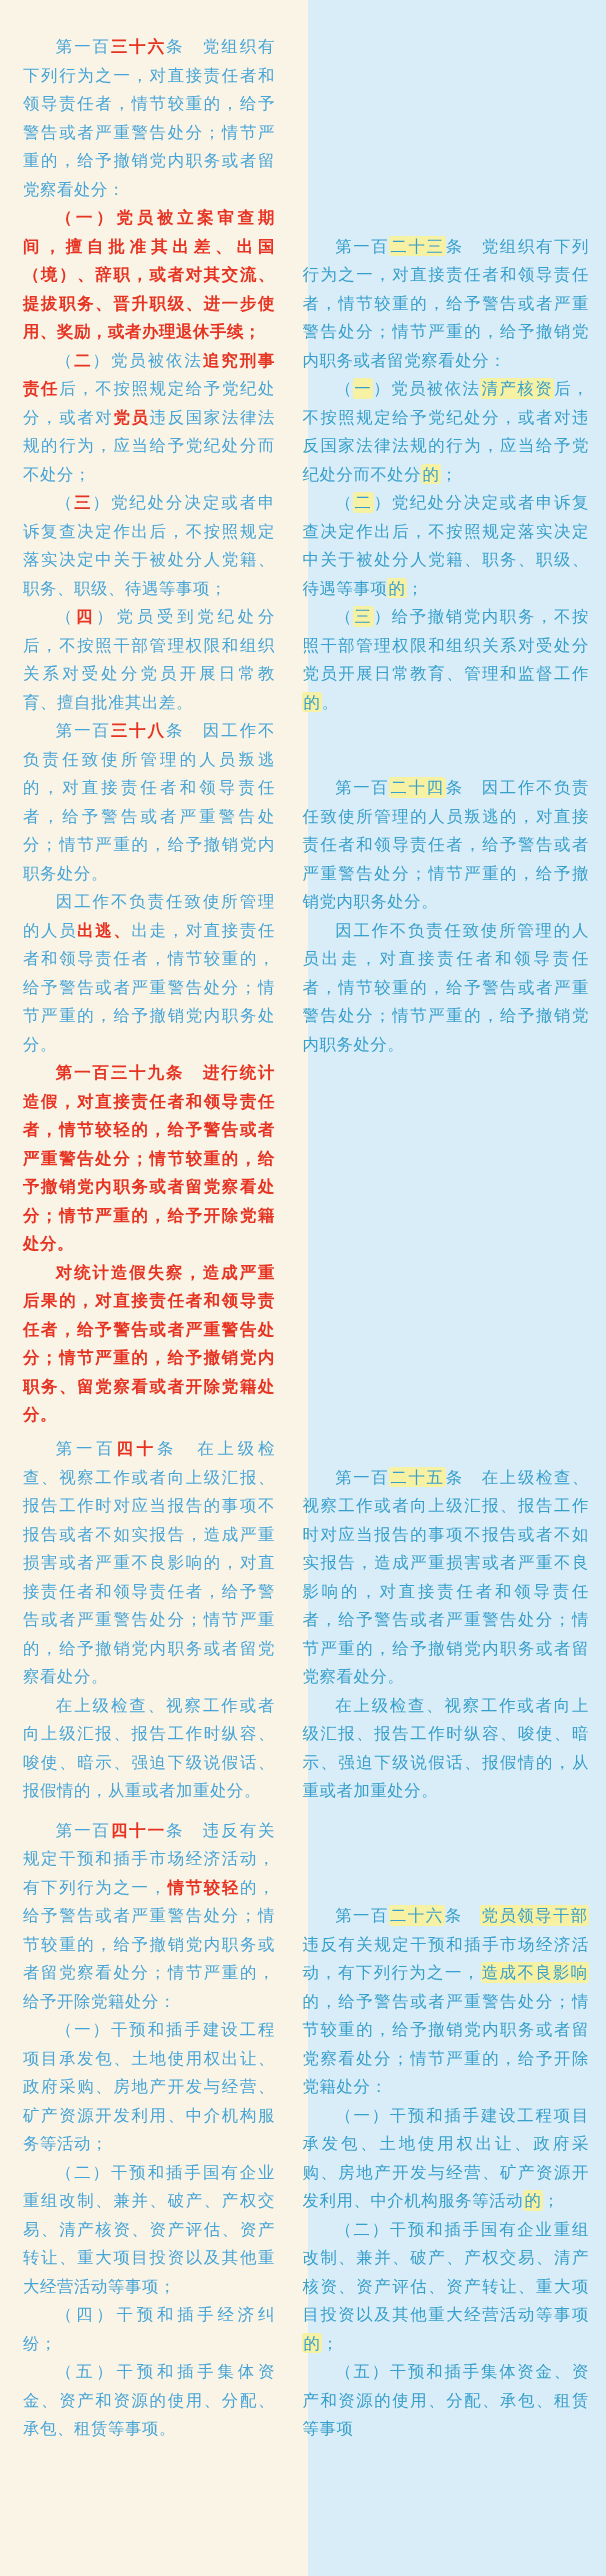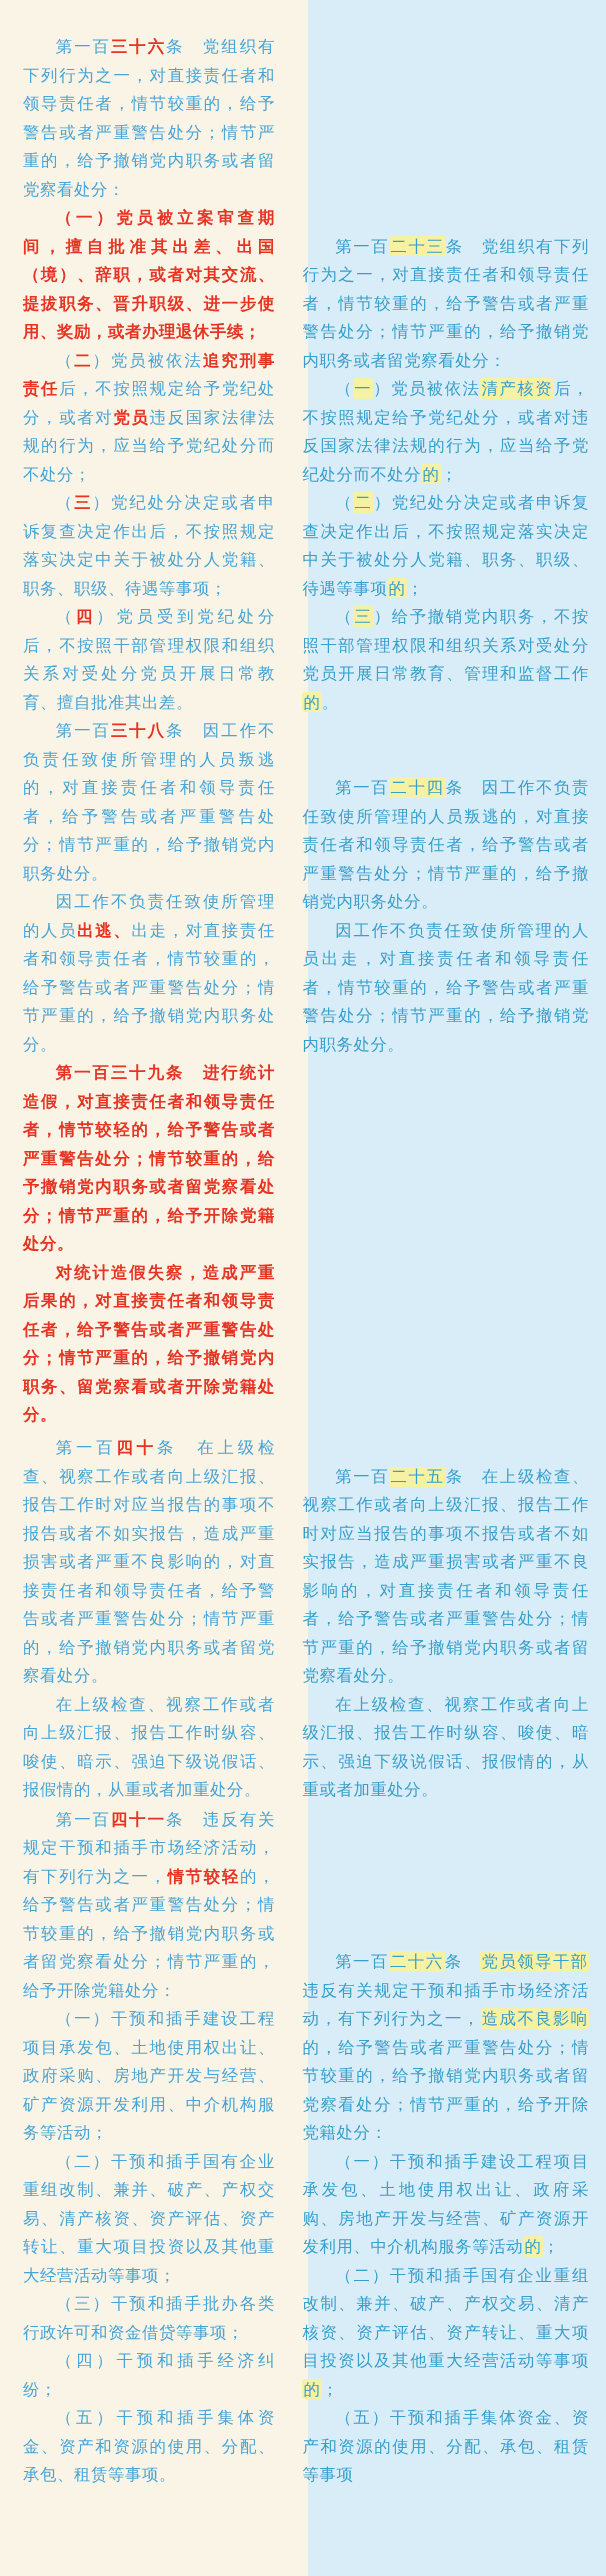--- a/index.html
+++ b/index.html
@@ -42,21 +42,21 @@
   .cell-right{
     width:328px;
     padding:0 18px 0 8px;
     color:var(--right-text);
   }
   
   .row-1{min-height:670px;}
   .row-2{min-height:200px;}
   .row-3{min-height:328px;}
   .row-4{min-height:331px;}
-  .row-5{min-height:376px;font-family:Liberation Mono, monospace;}
+  .row-5{min-height:376px;}
   .row-6{min-height:638px;}
   article p{
     margin:0;
     font-size:16.4px;
     line-height:28.5px;
     text-indent:2em;
     text-align:justify;
     text-justify:inter-ideograph;
     word-break:break-all;
     letter-spacing:0.6px;
@@ -140,21 +140,20 @@
           </article>
       </div>
     </div>
 
     <div class="row row-6">
       <div class="cell cell-left">
         <article>
             <p><span class="s-n">第一百</span><span class="s-r">四十一</span><span class="s-n">条　违反有关规定干预和插手市场经济活动，有下列行为之一，</span><span class="s-r">情节较轻</span><span class="s-n">的，给予警告或者严重警告处分；情节较重的，给予撤销党内职务或者留党察看处分；情节严重的，给予开除党籍处分：</span></p>
             <p><span class="s-n">（一）干预和插手建设工程项目承发包、土地使用权出让、政府采购、房地产开发与经营、矿产资源开发利用、中介机构服务等活动；</span></p>
             <p><span class="s-n">（二）干预和插手国有企业重组改制、兼并、破产、产权交易、清产核资、资产评估、资产转让、重大项目投资以及其他重大经营活动等事项；</span></p>
-            <p><span class="s-n">（三）干预和插手批办各类行政许可和资金借贷等事项；</span></p>
             <p><span class="s-n">（四）干预和插手经济纠纷；</span></p>
             <p><span class="s-n">（五）干预和插手集体资金、资产和资源的使用、分配、承包、租赁等事项。</span></p>
           </article>
       </div>
       <div class="cell cell-right">
         <article>
             <p><span class="s-n">第一百</span><span class="s-h">二十六</span><span class="s-n">条　</span><span class="s-h">党员领导干部</span><span class="s-n">违反有关规定干预和插手市场经济活动，有下列行为之一，</span><span class="s-h">造成不良影响</span><span class="s-n">的，给予警告或者严重警告处分；情节较重的，给予撤销党内职务或者留党察看处分；情节严重的，给予开除党籍处分：</span></p>
             <p><span class="s-n">（一）干预和插手建设工程项目承发包、土地使用权出让、政府采购、房地产开发与经营、矿产资源开发利用、中介机构服务等活动</span><span class="s-h">的</span><span class="s-n">；</span></p>
             <p><span class="s-n">（二）干预和插手国有企业重组改制、兼并、破产、产权交易、清产核资、资产评估、资产转让、重大项目投资以及其他重大经营活动等事项</span><span class="s-h">的</span><span class="s-n">；</span></p>
             <p><span class="s-n">（五）干预和插手集体资金、资产和资源的使用、分配、承包、租赁等事项</span></p>

